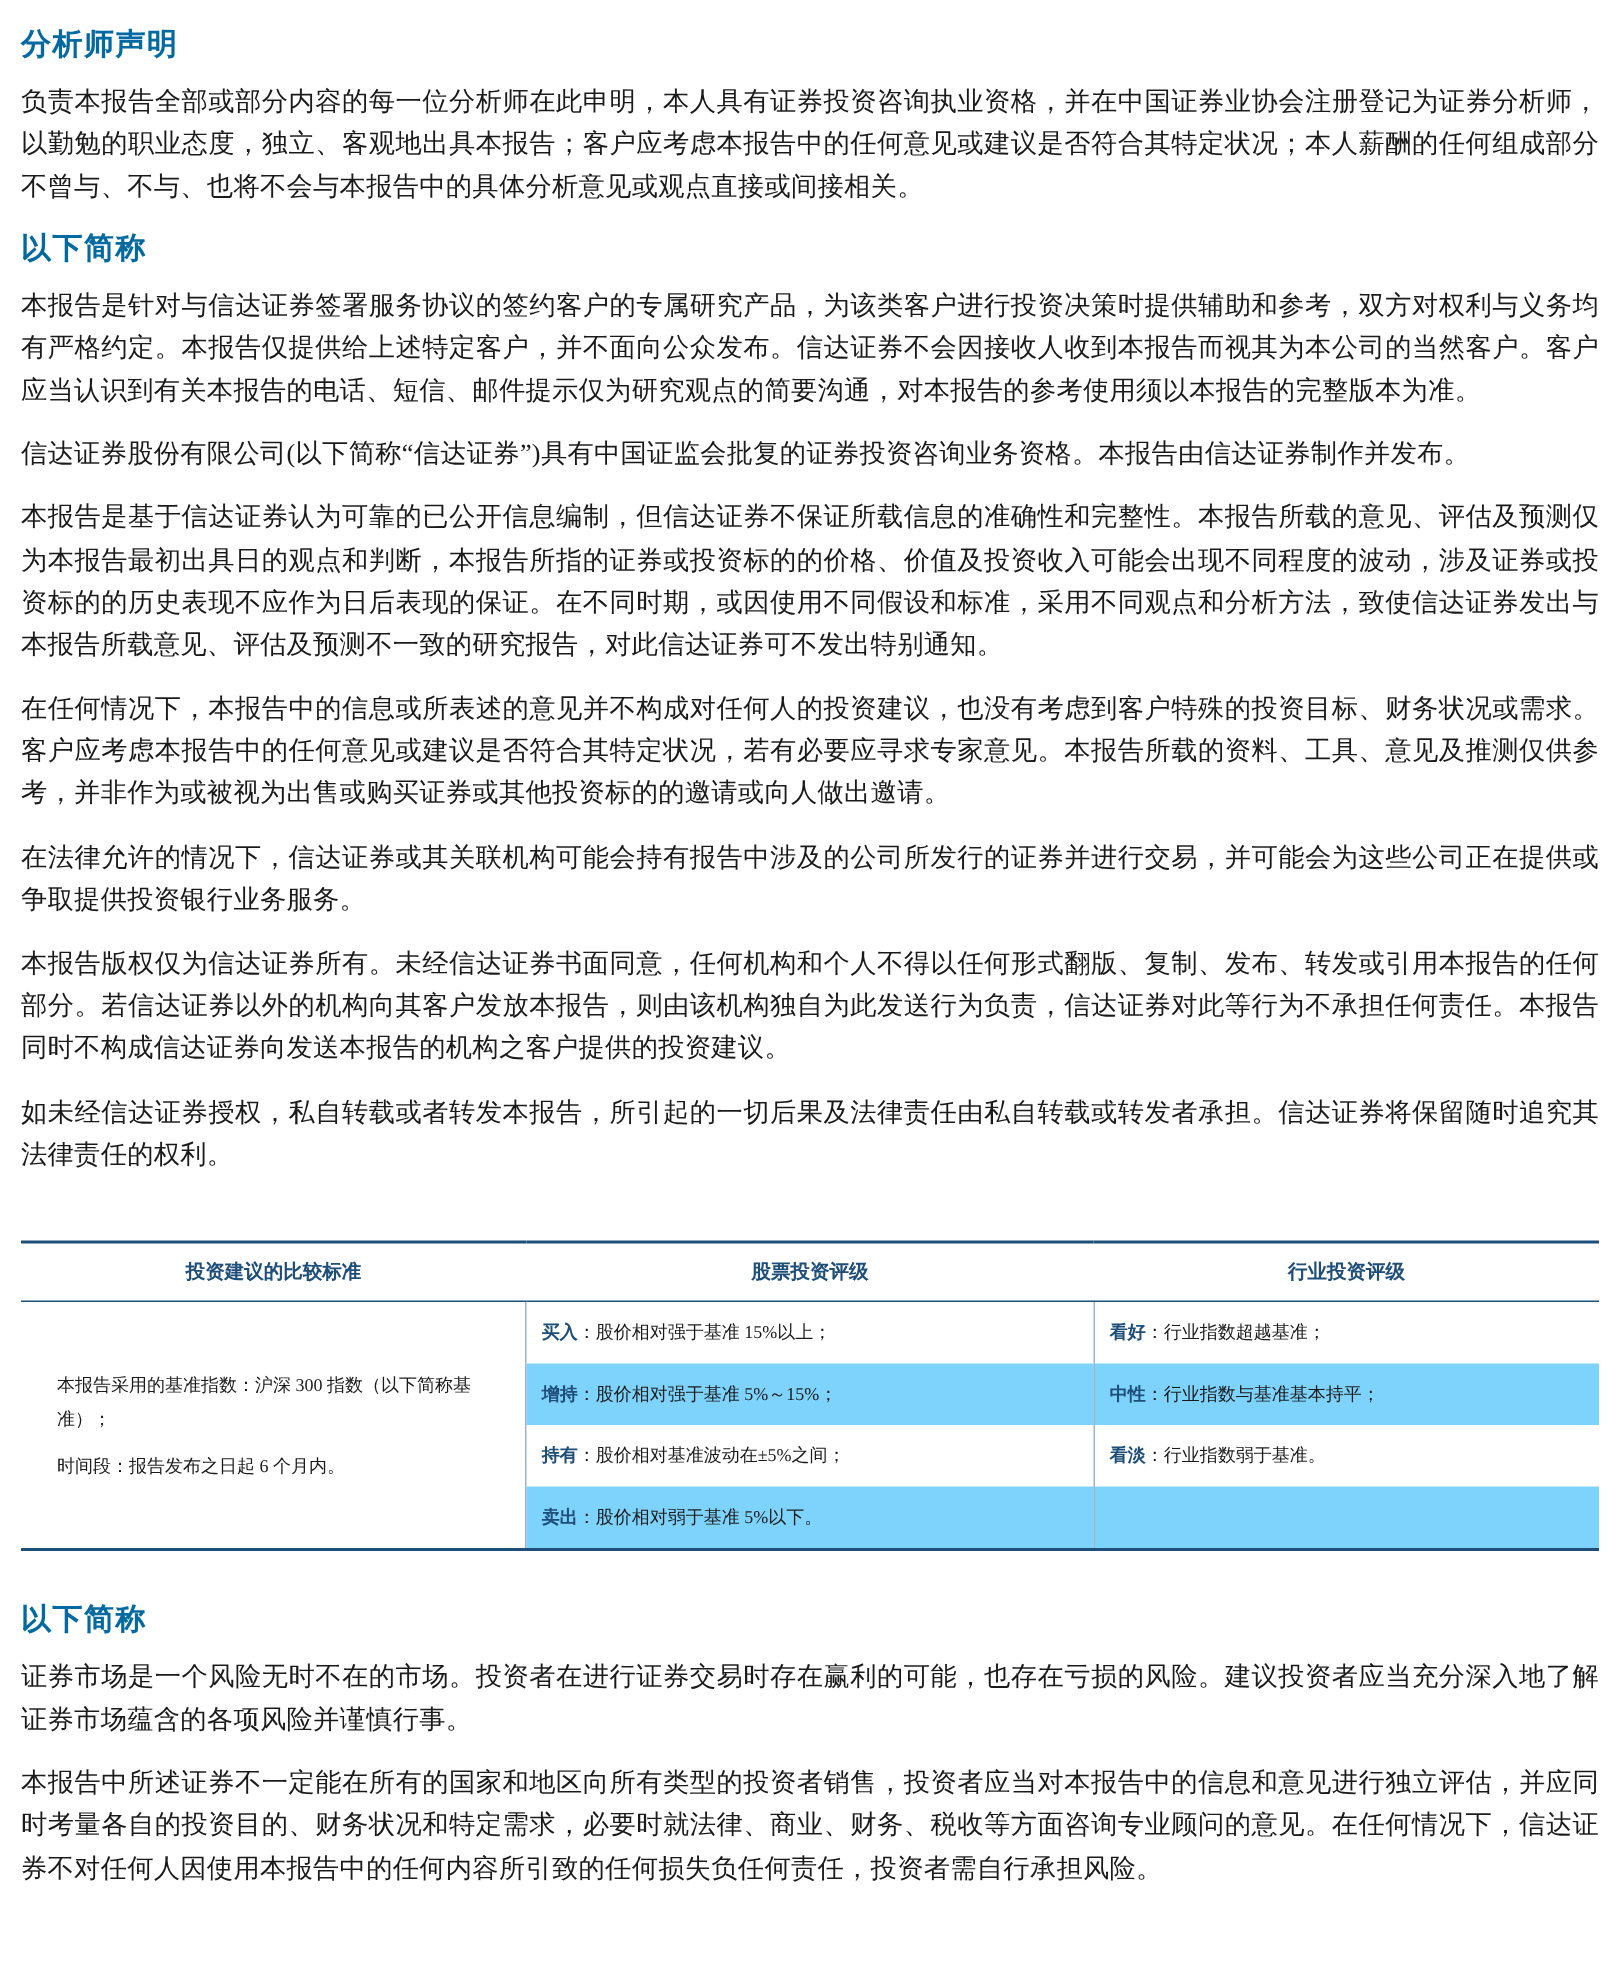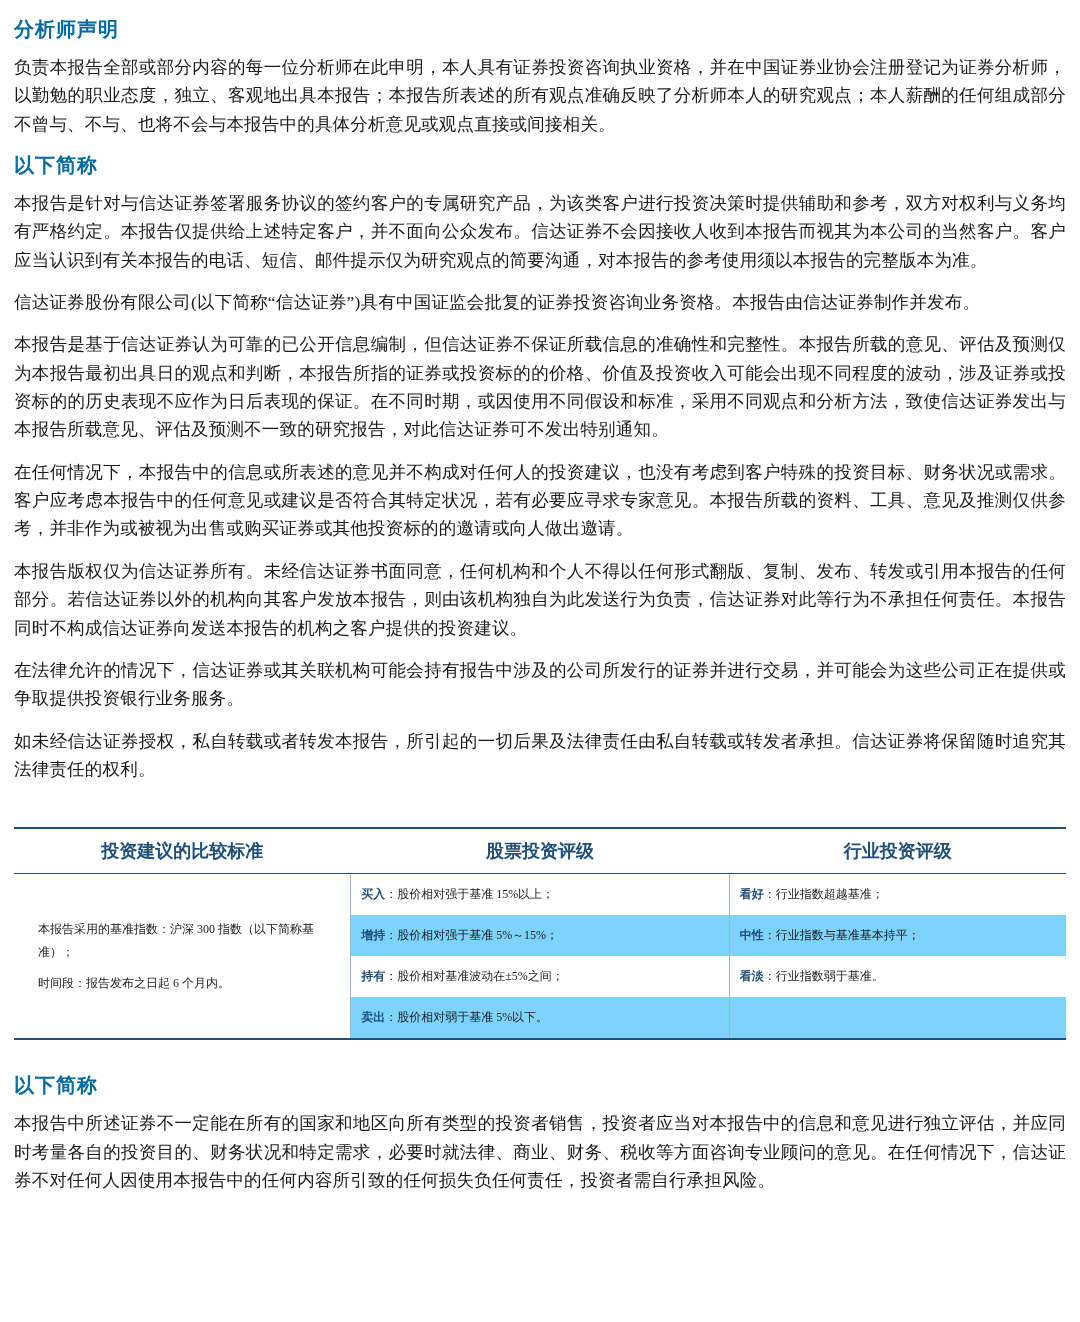--- a/index.html
+++ b/index.html
@@ -38,21 +38,21 @@
 
   
   table.ratings {
     width: 100%;
     border-collapse: collapse;
     margin-top: 4px;
     table-layout: fixed;
   }
   table.ratings th {
     font-family: "DejaVu Sans", "Liberation Sans", sans-serif;
-    font-size: 18px;
+    font-size: 13px;
     font-weight: bold;
     color: #1F4E79;
     padding: 10px 6px;
     text-align: center;
     border-top: 2px solid #1F4E79;
     border-bottom: 1.5px solid #1F4E79;
     background: #ffffff;
   }
   table.ratings td {
     font-size: 12px;
@@ -82,29 +82,29 @@
   }
   .benchmark-line { display: block; margin: 8px 14px; }
   .table-wrap { position: relative; }
 </style>
 </head>
 <body>
 
 <div class="page">
 
   <h2 class="section-title">分析师声明</h2>
-  <p class="para">负责本报告全部或部分内容的每一位分析师在此申明，本人具有证券投资咨询执业资格，并在中国证券业协会注册登记为证券分析师，以勤勉的职业态度，独立、客观地出具本报告；本报告所表述的所有观点准确反映了分析师本人的研究观点；本人薪酬的任何组成部分不曾与、不与、也将不会与本报告中的具体分析意见或观点直接或间接相关。</p>
+  <p class="para">负责本报告全部或部分内容的每一位分析师在此申明，本人具有证券投资咨询执业资格，并在中国证券业协会注册登记为证券分析师，以勤勉的职业态度，独立、客观地出具本报告；客户应考虑本报告中的任何意见或建议是否符合其特定状况；本人薪酬的任何组成部分不曾与、不与、也将不会与本报告中的具体分析意见或观点直接或间接相关。</p>
 
   <h2 class="section-title">以下简称</h2>
   <p class="para">本报告是针对与信达证券签署服务协议的签约客户的专属研究产品，为该类客户进行投资决策时提供辅助和参考，双方对权利与义务均有严格约定。本报告仅提供给上述特定客户，并不面向公众发布。信达证券不会因接收人收到本报告而视其为本公司的当然客户。客户应当认识到有关本报告的电话、短信、邮件提示仅为研究观点的简要沟通，对本报告的参考使用须以本报告的完整版本为准。</p>
   <p class="para">信达证券股份有限公司(以下简称“信达证券”)具有中国证监会批复的证券投资咨询业务资格。本报告由信达证券制作并发布。</p>
   <p class="para">本报告是基于信达证券认为可靠的已公开信息编制，但信达证券不保证所载信息的准确性和完整性。本报告所载的意见、评估及预测仅为本报告最初出具日的观点和判断，本报告所指的证券或投资标的的价格、价值及投资收入可能会出现不同程度的波动，涉及证券或投资标的的历史表现不应作为日后表现的保证。在不同时期，或因使用不同假设和标准，采用不同观点和分析方法，致使信达证券发出与本报告所载意见、评估及预测不一致的研究报告，对此信达证券可不发出特别通知。</p>
   <p class="para">在任何情况下，本报告中的信息或所表述的意见并不构成对任何人的投资建议，也没有考虑到客户特殊的投资目标、财务状况或需求。客户应考虑本报告中的任何意见或建议是否符合其特定状况，若有必要应寻求专家意见。本报告所载的资料、工具、意见及推测仅供参考，并非作为或被视为出售或购买证券或其他投资标的的邀请或向人做出邀请。</p>
+  <p class="para">在法律允许的情况下，信达证券或其关联机构可能会持有报告中涉及的公司所发行的证券并进行交易，并可能会为这些公司正在提供或争取提供投资银行业务服务。</p>
   <p class="para">本报告版权仅为信达证券所有。未经信达证券书面同意，任何机构和个人不得以任何形式翻版、复制、发布、转发或引用本报告的任何部分。若信达证券以外的机构向其客户发放本报告，则由该机构独自为此发送行为负责，信达证券对此等行为不承担任何责任。本报告同时不构成信达证券向发送本报告的机构之客户提供的投资建议。</p>
-  <p class="para">在法律允许的情况下，信达证券或其关联机构可能会持有报告中涉及的公司所发行的证券并进行交易，并可能会为这些公司正在提供或争取提供投资银行业务服务。</p>
   <p class="para">如未经信达证券授权，私自转载或者转发本报告，所引起的一切后果及法律责任由私自转载或转发者承担。信达证券将保留随时追究其法律责任的权利。</p>
 
   <div class="spacer-lg"></div>
 
 
   <div class="table-wrap">
   <table class="ratings">
     <colgroup>
       <col style="width:32%">
       <col style="width:36%">
@@ -138,15 +138,16 @@
         <td class="vline"><span class="blue-label">卖出</span><span>：股价相对弱于基准 5%以下。</span></td>
         <td class="vline"><span class="blue-label"></span><span></span></td>
       </tr>
     </tbody>
   </table>
   </div>
 
   <div class="spacer-lg"></div>
 
   <h2 class="section-title">以下简称</h2>
+  <p class="para">证券市场是一个风险无时不在的市场。投资者在进行证券交易时存在赢利的可能，也存在亏损的风险。建议投资者应当充分深入地了解证券市场蕴含的各项风险并谨慎行事。</p>
   <p class="para">本报告中所述证券不一定能在所有的国家和地区向所有类型的投资者销售，投资者应当对本报告中的信息和意见进行独立评估，并应同时考量各自的投资目的、财务状况和特定需求，必要时就法律、商业、财务、税收等方面咨询专业顾问的意见。在任何情况下，信达证券不对任何人因使用本报告中的任何内容所引致的任何损失负任何责任，投资者需自行承担风险。</p>
 
 </div>
 
 </body></html>

